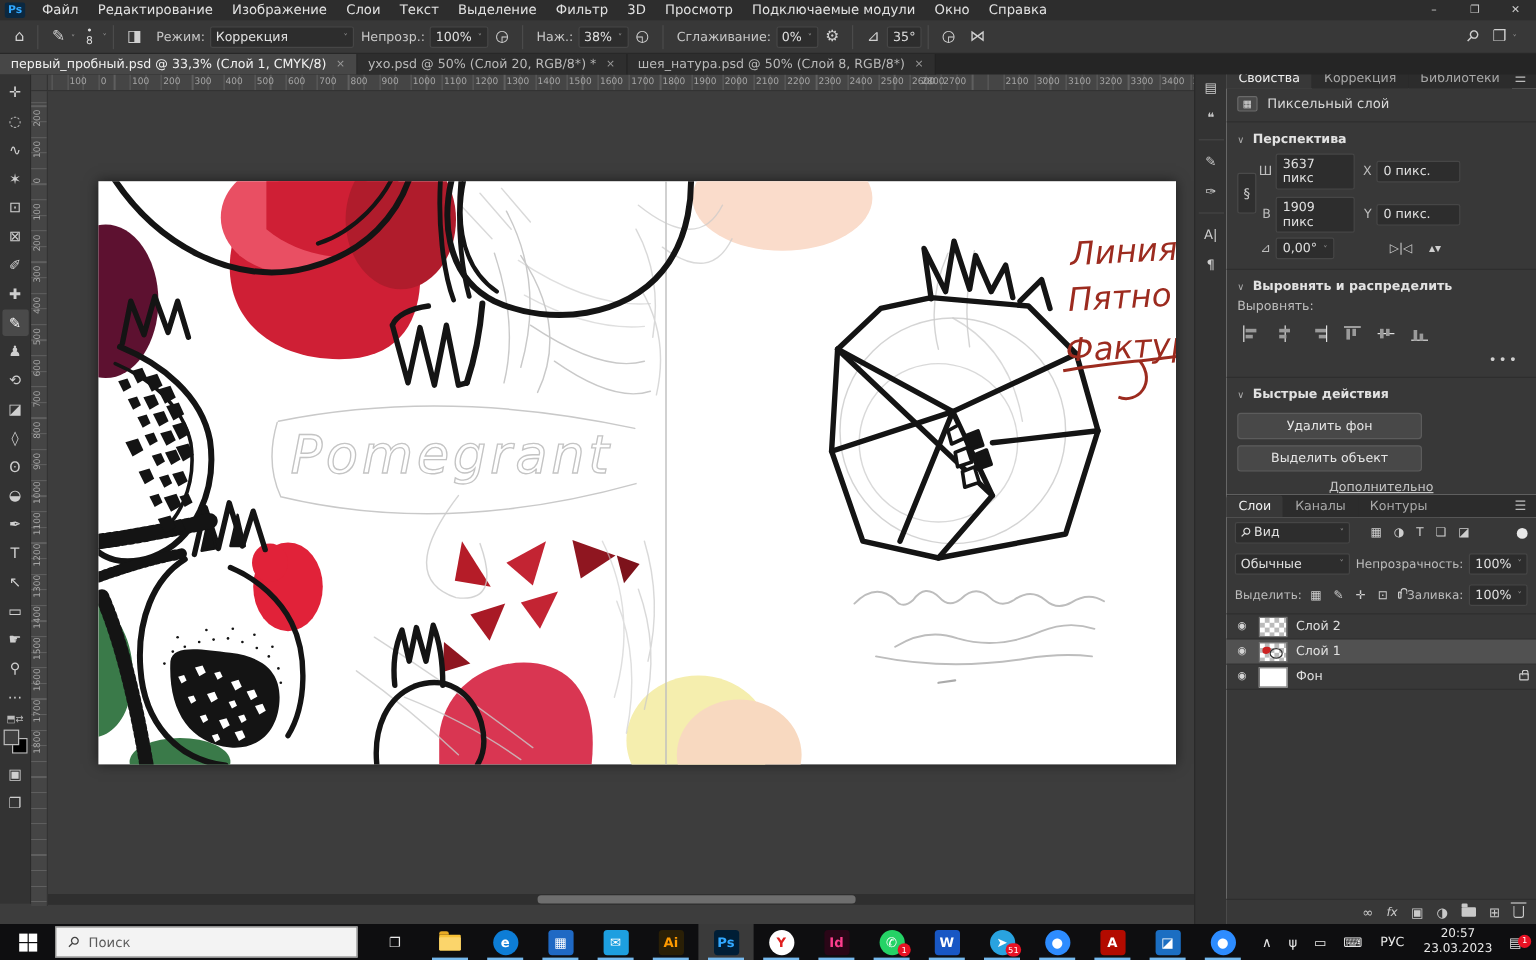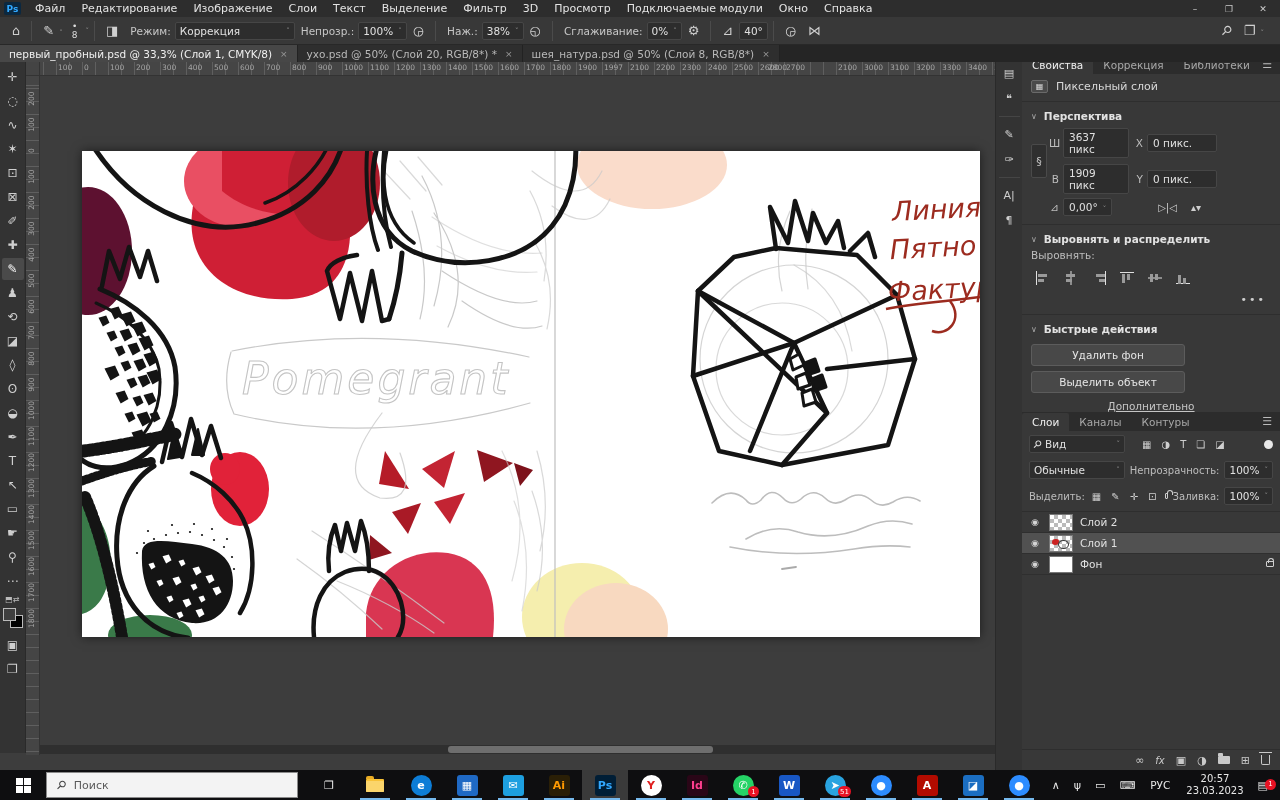--- a/index.html
+++ b/index.html
@@ -194,21 +194,21 @@
     <span class="ob-sep"></span>
     <span class="ob-label">Сглаживание:</span>
     <span class="fld">
         <span>0%</span>
         <span class="chev">˅</span>
       </span>
     <span class="ob-icon">⚙</span>
     <span class="ob-sep"></span>
     <span class="ob-icon">⊿</span>
     <span class="fld">
-        <span>40°</span>
+        <span>35°</span>
       </span>
     <span class="ob-sep"></span>
     <span class="ob-icon">◶</span>
     <span class="ob-icon">⋈</span>
     <div id="ob-right">
       <span class="ob-icon" style="transform:rotate(45deg);">⚲</span>
       <span class="ob-icon">❐<span class="chev">˅</span></span>
     </div>
   </div>
 
@@ -277,21 +277,21 @@
       <span class="hr-label" style="left: 304px;">1000</span>
       <span class="hr-label" style="left: 330px;">1100</span>
       <span class="hr-label" style="left: 356px;">1200</span>
       <span class="hr-label" style="left: 382px;">1300</span>
       <span class="hr-label" style="left: 408px;">1400</span>
       <span class="hr-label" style="left: 434px;">1500</span>
       <span class="hr-label" style="left: 460px;">1600</span>
       <span class="hr-label" style="left: 486px;">1700</span>
       <span class="hr-label" style="left: 512px;">1800</span>
       <span class="hr-label" style="left: 538px;">1900</span>
-      <span class="hr-label" style="left: 564px;">1997</span>
+      <span class="hr-label" style="left: 564px;">2000</span>
       <span class="hr-label" style="left: 590px;">2100</span>
       <span class="hr-label" style="left: 616px;">2200</span>
       <span class="hr-label" style="left: 642px;">2300</span>
       <span class="hr-label" style="left: 668px;">2400</span>
       <span class="hr-label" style="left: 694px;">2500</span>
       <span class="hr-label" style="left: 720px;">2600</span>
       <span class="hr-label" style="left: 746px;">2700</span>
       <span class="hr-label" style="left: 728px;">2800</span>
       <span class="hr-label" style="left: 798px;">2100</span>
       <span class="hr-label" style="left: 824px;">3000</span>

